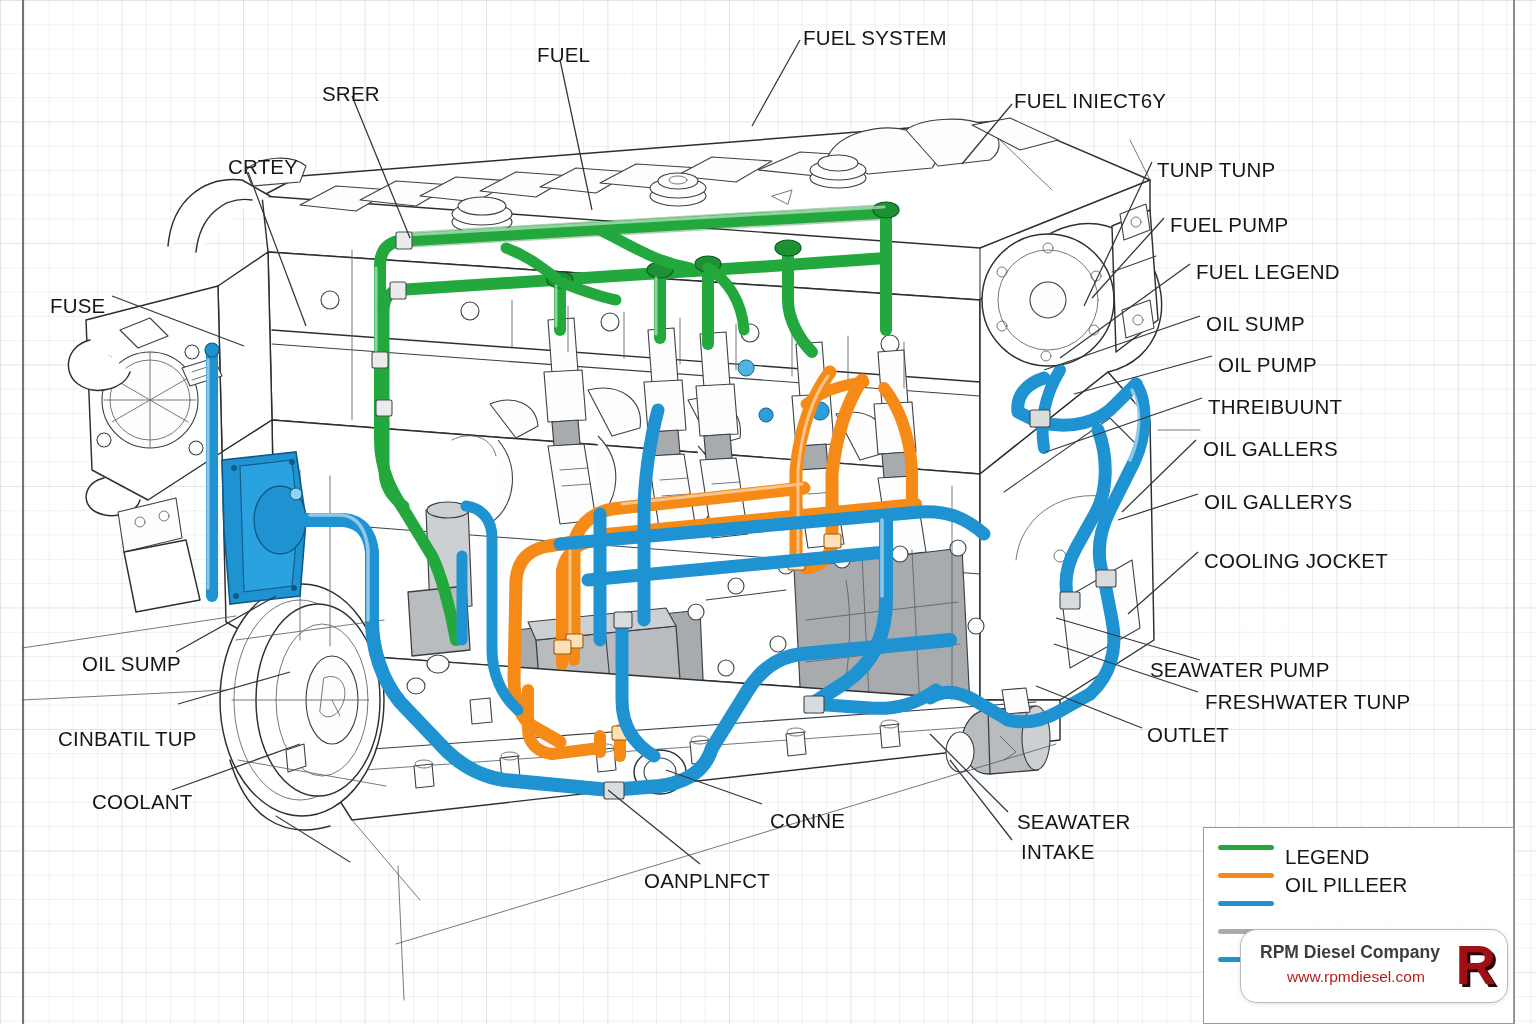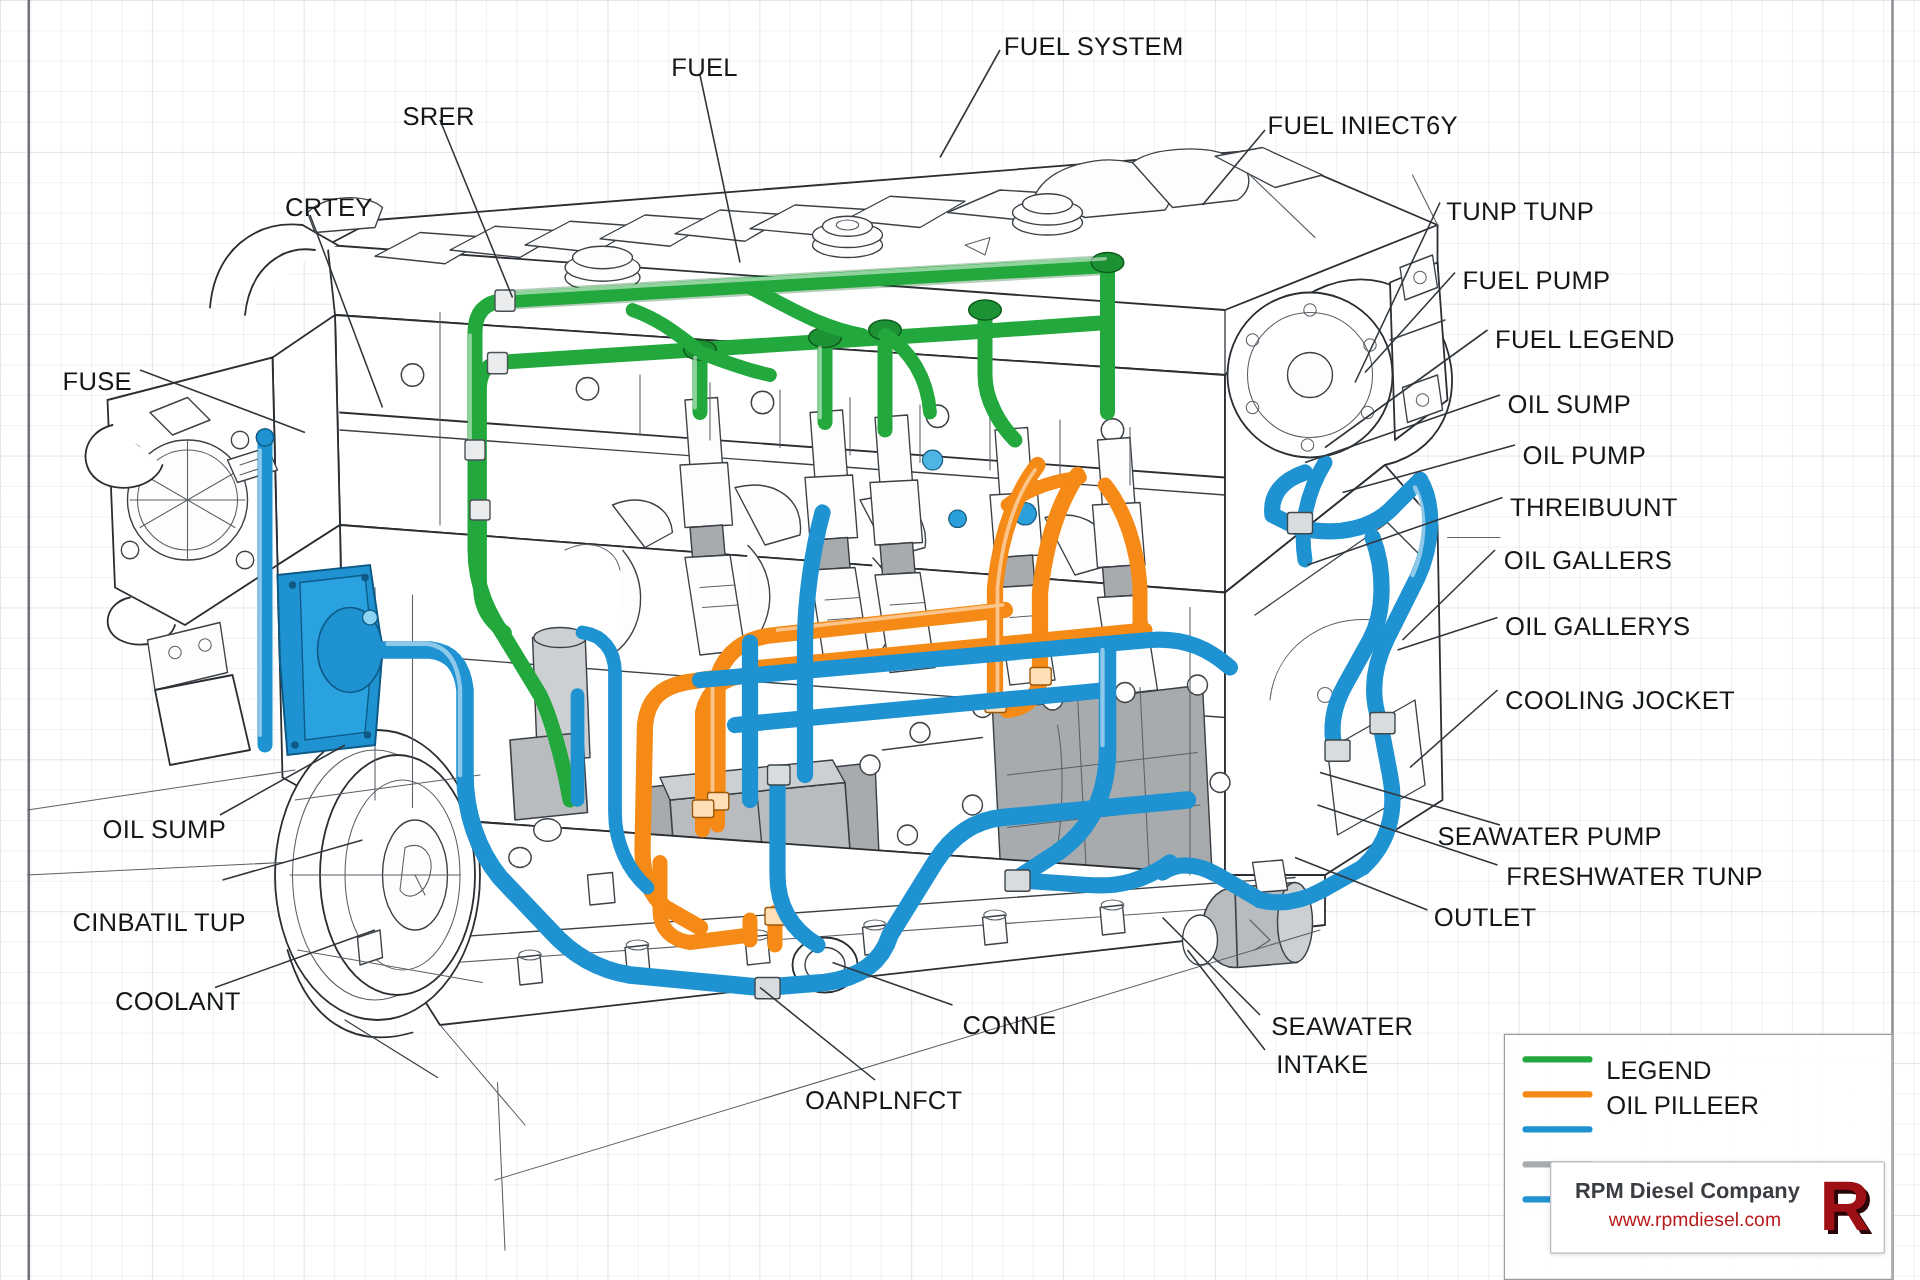--- a/index.html
+++ b/index.html
@@ -48,21 +48,21 @@
   
   #legend{position:absolute;left:1203px;top:827px;width:311px;height:197px;
           background:rgba(255,255,255,.93);border:1.5px solid #9a9da0;
           box-sizing:border-box;padding:17px 0 0 14px;}
   .lg-row{display:flex;height:28px;}
   .lg-sw{width:56px;height:5px;border-radius:3px;flex:0 0 56px;margin-right:11px;}
   .lg-tx{font-size:20.5px;color:#15181a;white-space:nowrap;}
 
   
   #wm{position:absolute;left:1240px;top:929px;width:266px;height:72px;
-      background:#fff;border:1.5px solid #b9bcbe;border-radius:2px;
+      background:#fff;border:1.5px solid #b9bcbe;border-radius:17px;
       box-shadow:0 1px 4px rgba(0,0,0,.12);}
   #wm .t1{position:absolute;left:19px;top:12px;font-size:17.5px;font-weight:bold;color:#3a3d41;}
   #wm .t2{position:absolute;left:46px;top:38px;font-size:15.5px;color:#b91c1c;}
   #wm .rlogo{position:absolute;right:11px;top:4px;font-size:56px;font-weight:bold;
              color:#9e1013;line-height:62px;text-shadow:3px 3px 0 #2a0406;}
 </style>
 </head>
 <body>
 
 <div id="stage">

